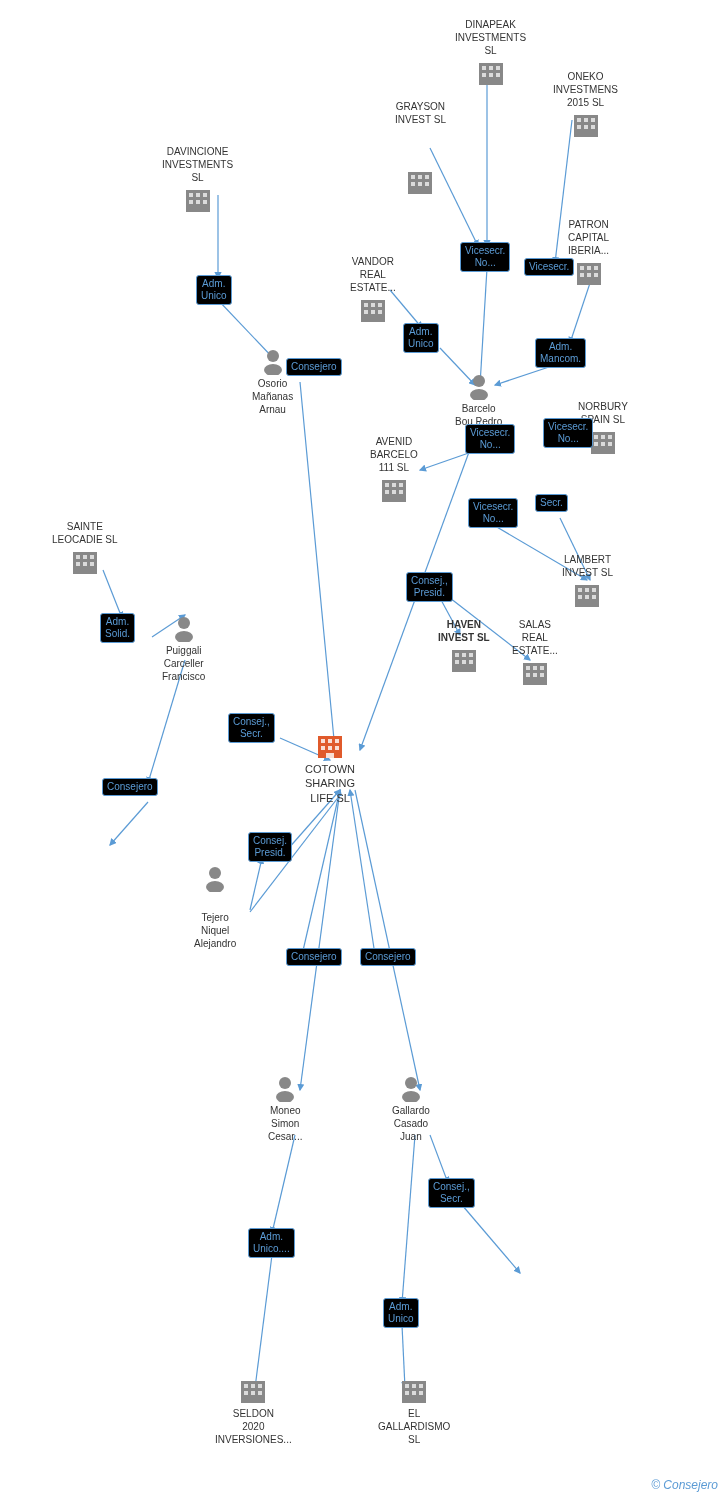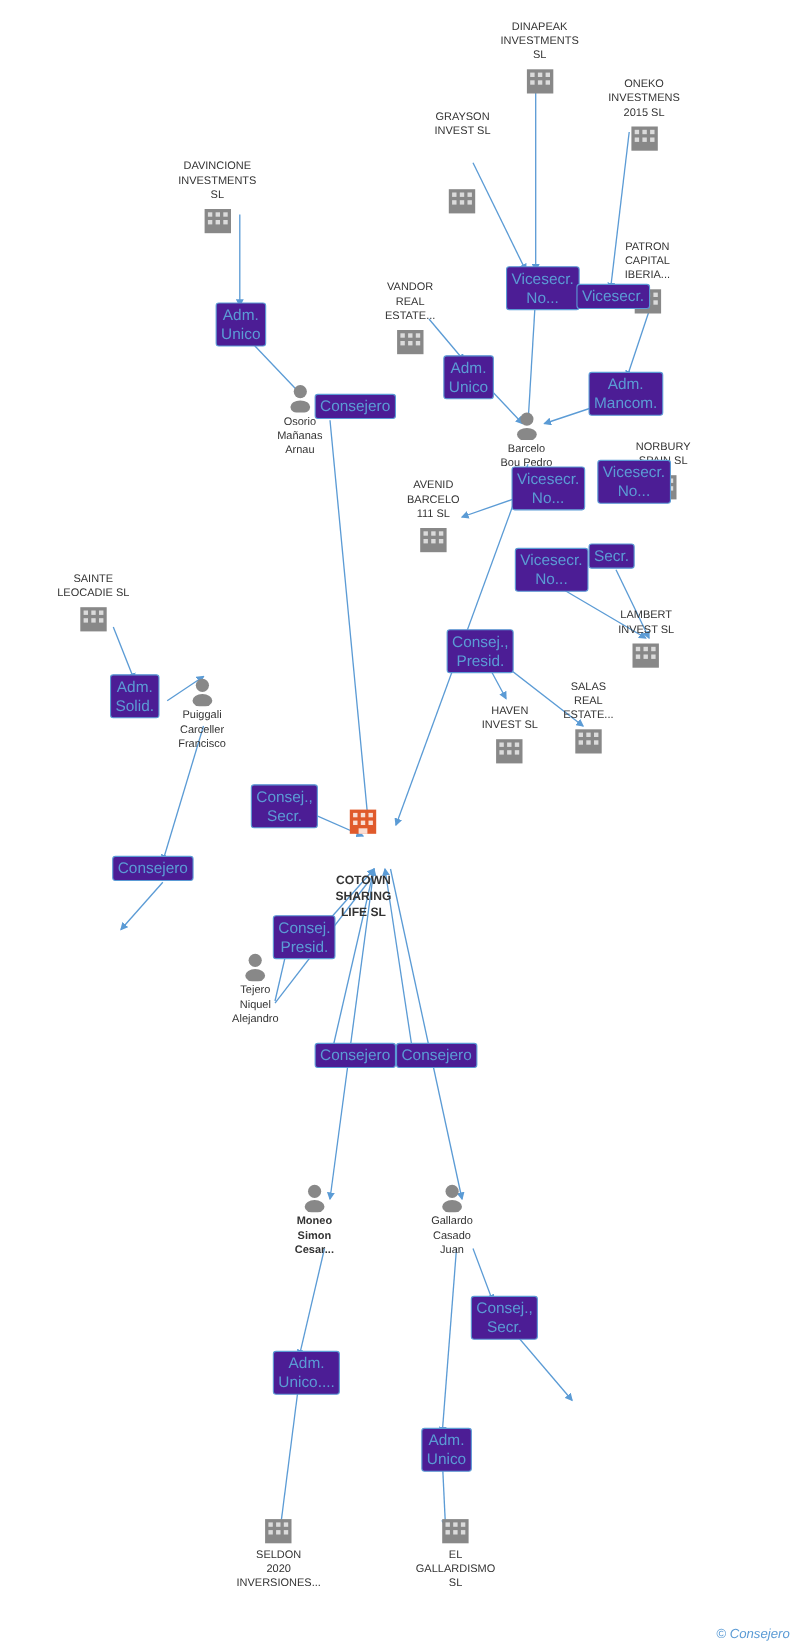--- a/index.html
+++ b/index.html
@@ -53,24 +53,24 @@
       height: 32px;
       display: flex;
       align-items: center;
       justify-content: center;
     }
     .person-icon svg {
       width: 28px;
       height: 28px;
     }
     .badge {
-      background: #4c1d95;
+      background: #000000;
       border: 1.5px solid #5b9bd5;
       color: #5b9bd5;
-      font-size: 14px;
+      font-size: 10px;
       padding: 2px 4px;
       border-radius: 3px;
       white-space: nowrap;
       text-align: center;
       line-height: 1.2;
     }
     .badge-container {
       position: absolute;
       display: flex;
       align-items: center;
@@ -179,21 +179,21 @@
         <rect x="3" y="5" width="24" height="22" fill="#e05a2b"></rect>
         <rect x="6" y="8" width="4" height="4" fill="white" opacity="0.8"></rect>
         <rect x="13" y="8" width="4" height="4" fill="white" opacity="0.8"></rect>
         <rect x="20" y="8" width="4" height="4" fill="white" opacity="0.8"></rect>
         <rect x="6" y="15" width="4" height="4" fill="white" opacity="0.8"></rect>
         <rect x="13" y="15" width="4" height="4" fill="white" opacity="0.8"></rect>
         <rect x="20" y="15" width="4" height="4" fill="white" opacity="0.8"></rect>
         <rect x="11" y="22" width="8" height="5" fill="white" opacity="0.8"></rect>
       </svg>
     </div>
-    <div class="node-label" style="font-weight:bold; font-size:11px;margin-top:32px;">COTOWN<br>SHARING<br>LIFE SL</div>
+    <div class="node-label" style="font-weight:normal; font-size:11px;">COTOWN<br>SHARING<br>LIFE SL</div>
   </div>
 
   <div class="node" style="left:162px; top:145px;">
     <div class="node-label">DAVINCIONE<br>INVESTMENTS<br>SL</div>
     <div class="building-icon">
       <svg viewBox="0 0 30 30" xmlns="http://www.w3.org/2000/svg">
         <rect x="3" y="5" width="24" height="22" fill="#888"></rect>
         <rect x="6" y="8" width="4" height="4" fill="white" opacity="0.7"></rect>
         <rect x="13" y="8" width="4" height="4" fill="white" opacity="0.7"></rect>
         <rect x="20" y="8" width="4" height="4" fill="white" opacity="0.7"></rect>
@@ -317,21 +317,21 @@
         <rect x="6" y="8" width="4" height="4" fill="white" opacity="0.7"></rect>
         <rect x="13" y="8" width="4" height="4" fill="white" opacity="0.7"></rect>
         <rect x="20" y="8" width="4" height="4" fill="white" opacity="0.7"></rect>
         <rect x="6" y="15" width="4" height="4" fill="white" opacity="0.7"></rect>
         <rect x="13" y="15" width="4" height="4" fill="white" opacity="0.7"></rect>
         <rect x="20" y="15" width="4" height="4" fill="white" opacity="0.7"></rect>
       </svg>
     </div>
   </div>
 
-  <div class="node" style="left:438px; top:640px;">
+  <div class="node" style="left:438px; top:618px;font-weight:bold;">
     <div class="node-label">HAVEN<br>INVEST SL</div>
     <div class="building-icon">
       <svg viewBox="0 0 30 30" xmlns="http://www.w3.org/2000/svg">
         <rect x="3" y="5" width="24" height="22" fill="#888"></rect>
         <rect x="6" y="8" width="4" height="4" fill="white" opacity="0.7"></rect>
         <rect x="13" y="8" width="4" height="4" fill="white" opacity="0.7"></rect>
         <rect x="20" y="8" width="4" height="4" fill="white" opacity="0.7"></rect>
         <rect x="6" y="15" width="4" height="4" fill="white" opacity="0.7"></rect>
         <rect x="13" y="15" width="4" height="4" fill="white" opacity="0.7"></rect>
         <rect x="20" y="15" width="4" height="4" fill="white" opacity="0.7"></rect>
@@ -424,31 +424,31 @@
   <div class="node" style="left:162px; top:612px;justify-content:flex-end;">
     <div class="person-icon">
       <svg viewBox="0 0 28 28" xmlns="http://www.w3.org/2000/svg">
         <circle cx="14" cy="9" r="6" fill="#888"></circle>
         <ellipse cx="14" cy="23" rx="9" ry="6" fill="#888"></ellipse>
       </svg>
     </div>
     <div class="node-label">Puiggali<br>Carceller<br>Francisco</div>
   </div>
 
-  <div class="node" style="left:211px; top:862px;">
+  <div class="node" style="left:194px; top:862px;gap:17px;">
     <div class="person-icon">
       <svg viewBox="0 0 28 28" xmlns="http://www.w3.org/2000/svg">
         <circle cx="14" cy="9" r="6" fill="#888"></circle>
         <ellipse cx="14" cy="23" rx="9" ry="6" fill="#888"></ellipse>
       </svg>
     </div>
     <div class="node-label">Tejero<br>Niquel<br>Alejandro</div>
   </div>
 
-  <div class="node" style="left:268px; top:1072px;font-weight:bold;">
+  <div class="node" style="left:268px; top:1072px;">
     <div class="person-icon">
       <svg viewBox="0 0 28 28" xmlns="http://www.w3.org/2000/svg">
         <circle cx="14" cy="9" r="6" fill="#888"></circle>
         <ellipse cx="14" cy="23" rx="9" ry="6" fill="#888"></ellipse>
       </svg>
     </div>
     <div class="node-label">Moneo<br>Simon<br>Cesar...</div>
   </div>
 
   <div class="node" style="left:392px; top:1072px;">

